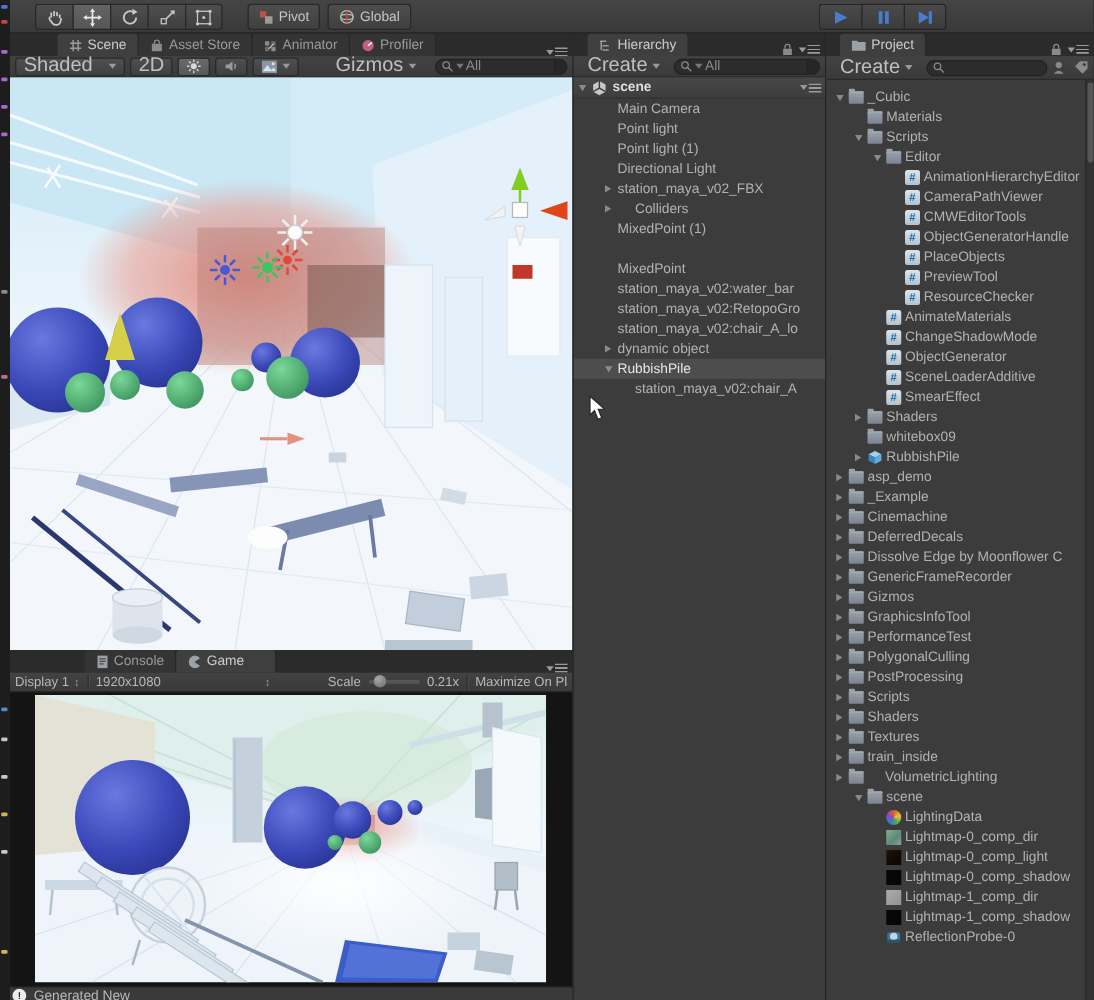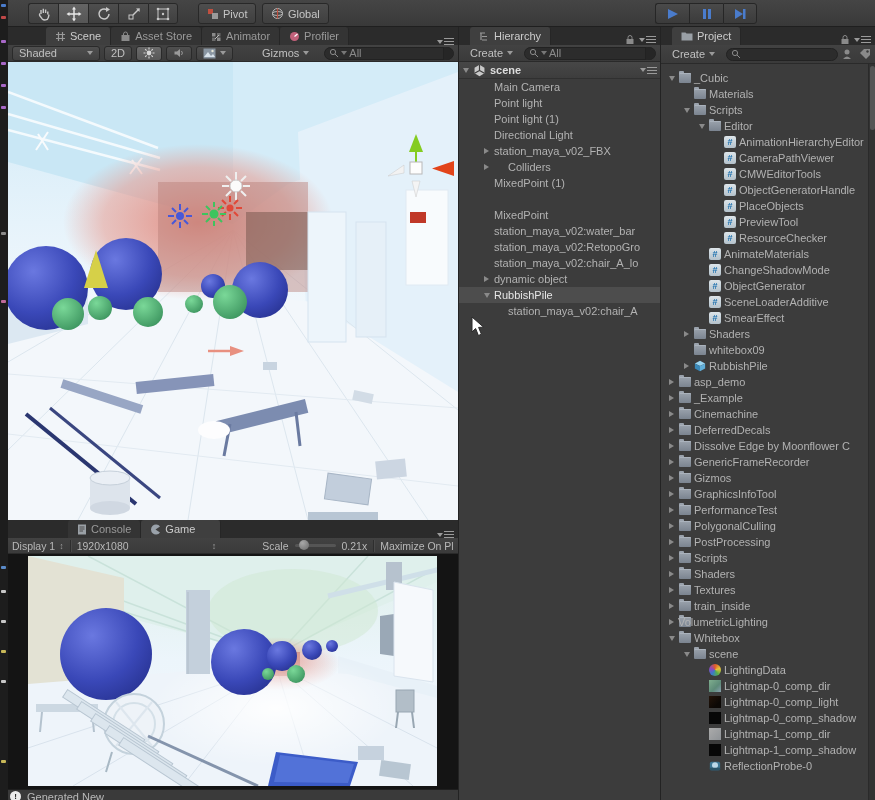--- a/index.html
+++ b/index.html
@@ -34,21 +34,21 @@
   .tab.active{background:#3f3f3f;color:#cccccc;}
   .stripicons{margin-left:auto;display:flex;align-items:center;gap:4px;padding-right:4px;color:#8a8a8a;}
   .menuglyph{display:flex;align-items:center;gap:1px;color:#9a9a9a;font-size:9px;}
   .menuglyph .bars{display:inline-block;width:10px;height:7px;
       background:linear-gradient(#9a9a9a 0 1px,transparent 1px 3px,#9a9a9a 3px 4px,transparent 4px 6px,#9a9a9a 6px 7px);}
   .carets{display:inline-block;width:0;height:0;border-left:3px solid transparent;border-right:3px solid transparent;border-top:4px solid #9a9a9a;}
   
   .ctrlbar{position:absolute;left:0;right:0;background:linear-gradient(#424242,#3a3a3a);
            border-bottom:1px solid #2a2a2a;display:flex;align-items:center;padding:0 4px;gap:4px;}
   .sbtn{height:15px;padding:0 6px;background:linear-gradient(#4f4f4f,#404040);border:1px solid #2a2a2a;
-        border-radius:3px;color:#c0c0c0;font-size:11px;display:inline-flex;align-items:center;gap:4px;}
+        border-radius:3px;color:#c0c0c0;font-size:16px;display:inline-flex;align-items:center;gap:4px;}
   .sbtn.pressed{background:linear-gradient(#6a6a6a,#585858);}
   .sbtn.flat{background:transparent;border-color:transparent;}
   .search{height:13px;flex:0 0 auto;background:#2c2c2c;border:1px solid #222;border-radius:7px;
           display:inline-flex;align-items:center;padding:0 4px;color:#8a8a8a;gap:2px;}
   .search .cap{width:10px;height:13px;margin:-1px -4px -1px 2px;background:#262626;border-left:1px solid #222;
                border-radius:0 7px 7px 0;}
   
   .scenepanel{position:absolute;left:8px;top:27px;width:450px;height:493px;background:#3f3f3f;}
   .sceneview{position:absolute;left:0;top:35px;width:450px;height:458px;overflow:hidden;background:#dfeefb;}
   .consolepanel{position:absolute;left:8px;top:520px;width:450px;height:269px;background:#171717;}
@@ -791,26 +791,21 @@
           <span class="lbl" style="left: 33px;">Textures</span>
         </div>
         <div class="trow">
           <span class="tri c" style="left: 8px;"></span>
           <span class="picon ic-folder" style="left: 18px;"></span>
           <span class="lbl" style="left: 33px;">train_inside</span>
         </div>
         <div class="trow">
           <span class="tri c" style="left: 8px;"></span>
           <span class="picon ic-folder" style="left: 18px;"></span>
-          <span class="lbl" style="left: 17px; text-align: right;">VolumetricLighting</span>
-        </div>
-        <div class="trow">
-          <span class="tri e" style="left: 8px;"></span>
-          <span class="picon ic-folder" style="left: 18px;"></span>
-          <span class="lbl" style="left: 33px;">Whitebox</span>
+          <span class="lbl" style="left: 47px; text-align: right;">VolumetricLighting</span>
         </div>
         <div class="trow">
           <span class="tri e" style="left: 23px;"></span>
           <span class="picon ic-folder" style="left: 33px;"></span>
           <span class="lbl" style="left: 48px;">scene</span>
         </div>
         <div class="trow">
           <span class="picon ic-lighting" style="left: 48px;"></span>
           <span class="lbl" style="left: 63px;">LightingData</span>
         </div>

